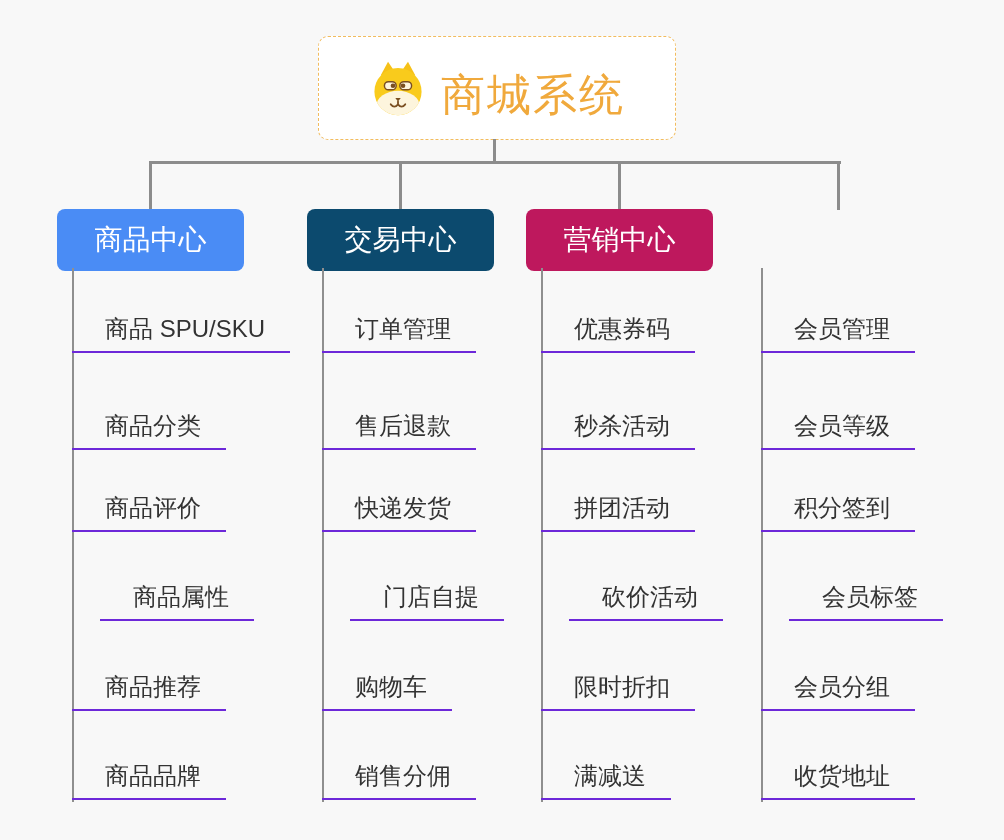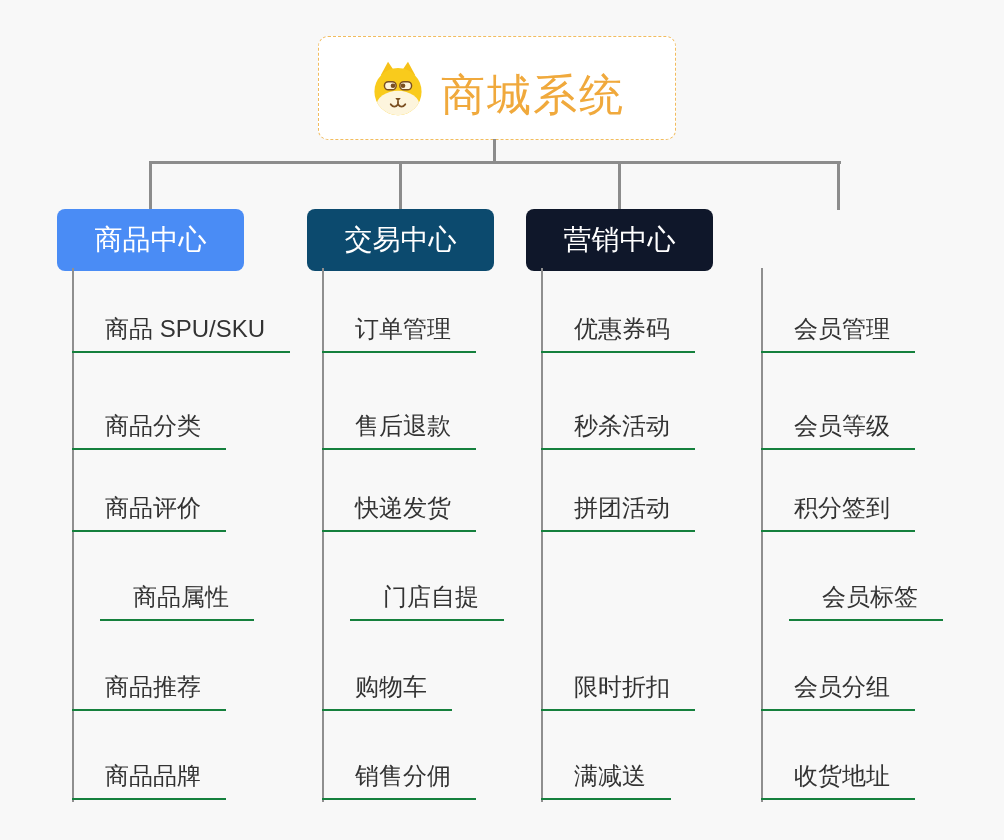--- a/index.html
+++ b/index.html
@@ -26,21 +26,21 @@
   .branch{position:absolute;top:209px;width:250px;height:600px;}
   .b0{left:57px;} .b1{left:307px;} .b2{left:526px;} .b3{left:746px;}
   .topic-box{
     position:absolute;left:0;top:0;width:187px;height:62px;border-radius:8px;
     display:flex;align-items:center;justify-content:center;
     color:#ffffff;font-size:28px;white-space:nowrap;
   }
   .branch-vline{position:absolute;left:15px;top:59px;width:2px;height:534px;background:#8f8f8f;}
   .child{
     position:absolute;left:15px;box-sizing:border-box;
-    padding:0 25px 5px 33px;border-bottom:2px solid #15803d;
+    padding:0 25px 5px 33px;border-bottom:2px solid #6d28d9;
     font-size:24px;line-height:34px;color:#333333;white-space:nowrap;
   }
   .r0{top:103px;} .r1{top:200px;} .r2{top:282px;} .r3{top:371px;margin-left:28px;} .r4{top:461px;} .r5{top:550px;}
 </style>
 </head>
 <body>
 
 <div class="canvas">
 
   <div class="root-node">
@@ -89,25 +89,26 @@
     <div class="branch-vline"></div>
     <div class="child r0">订单管理</div>
     <div class="child r1">售后退款</div>
     <div class="child r2">快递发货</div>
     <div class="child r3">门店自提</div>
     <div class="child r4">购物车</div>
     <div class="child r5">销售分佣</div>
   </div>
 
   <div class="branch b2">
-    <div class="topic-box" style="background: #0f172a;">营销中心</div>
+    <div class="topic-box" style="background: #be185d;">营销中心</div>
     <div class="branch-vline"></div>
     <div class="child r0">优惠券码</div>
     <div class="child r1">秒杀活动</div>
     <div class="child r2">拼团活动</div>
+    <div class="child r3">砍价活动</div>
     <div class="child r4">限时折扣</div>
     <div class="child r5">满减送</div>
   </div>
 
   <div class="branch b3">
     <div class="branch-vline"></div>
     <div class="child r0">会员管理</div>
     <div class="child r1">会员等级</div>
     <div class="child r2">积分签到</div>
     <div class="child r3">会员标签</div>

